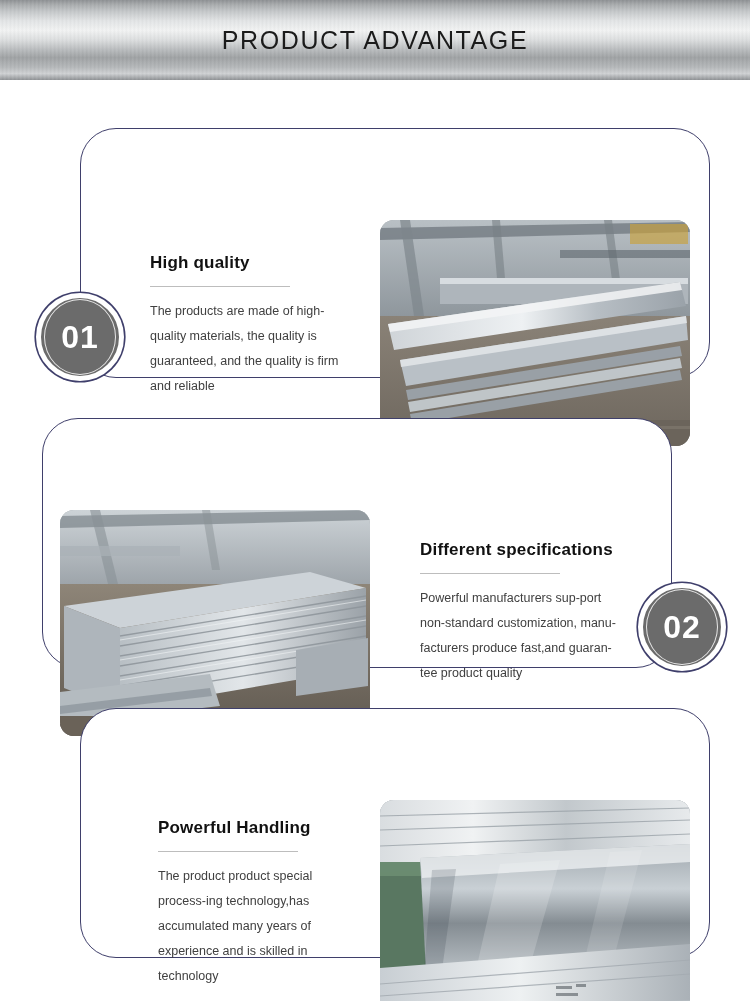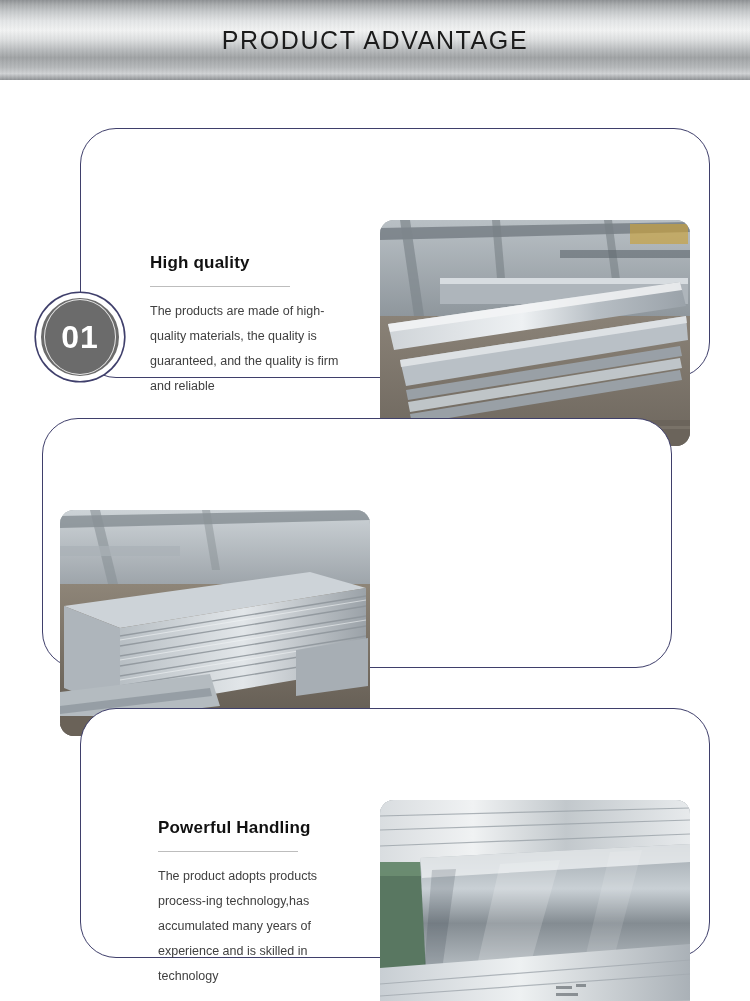--- a/index.html
+++ b/index.html
@@ -268,21 +268,29 @@
       </g>
 
       <path d="M0 182 L150 164 L160 196 L0 214 Z" fill="#b4bbc0"></path>
       <path d="M0 196 L150 178 L152 186 L0 204 Z" fill="#8f979d" opacity=".8"></path>
 
       <path d="M236 140 L308 128 L308 176 L236 186 Z" fill="#a7aeb4"></path>
       <rect x="0" y="206" width="310" height="20" fill="#6a6258"></rect>
     </svg>
   </div>
 
-
+  <div class="badge" id="badge-2">
+    <div class="badge-inner">02</div>
+  </div>
+
+  <div class="txt" id="txt-2">
+    <h3>Different specifications</h3>
+    <div class="rule"></div>
+    <p>Powerful manufacturers sup-port non-standard customization, manu-facturers produce fast,and guaran-tee product quality</p>
+  </div>
 
   <div class="card" id="card-3"></div>
 
   <div class="photo" id="photo-3">
     <svg viewBox="0 0 310 226" preserveAspectRatio="none" aria-hidden="true">
       <defs>
         <linearGradient id="g3top" x1="0" y1="0" x2="1" y2="0">
           <stop offset="0%" stop-color="#d9dde0"></stop>
             <stop offset="30%" stop-color="#f0f2f3"></stop>
           <stop offset="60%" stop-color="#c2c8cc"></stop>
@@ -330,16 +338,16 @@
         <rect x="196" y="184" width="10" height="3"></rect>
         <rect x="176" y="193" width="22" height="3"></rect>
       </g>
     </svg>
   </div>
 
 
   <div class="txt" id="txt-3">
     <h3>Powerful Handling</h3>
     <div class="rule"></div>
-    <p>The product adopts products process-ing technology,has accumulated many years of experience and is skilled in technology</p>
+    <p>The product product special process-ing technology,has accumulated many years of experience and is skilled in technology</p>
   </div>
 
 </div>
 
 </body></html>

